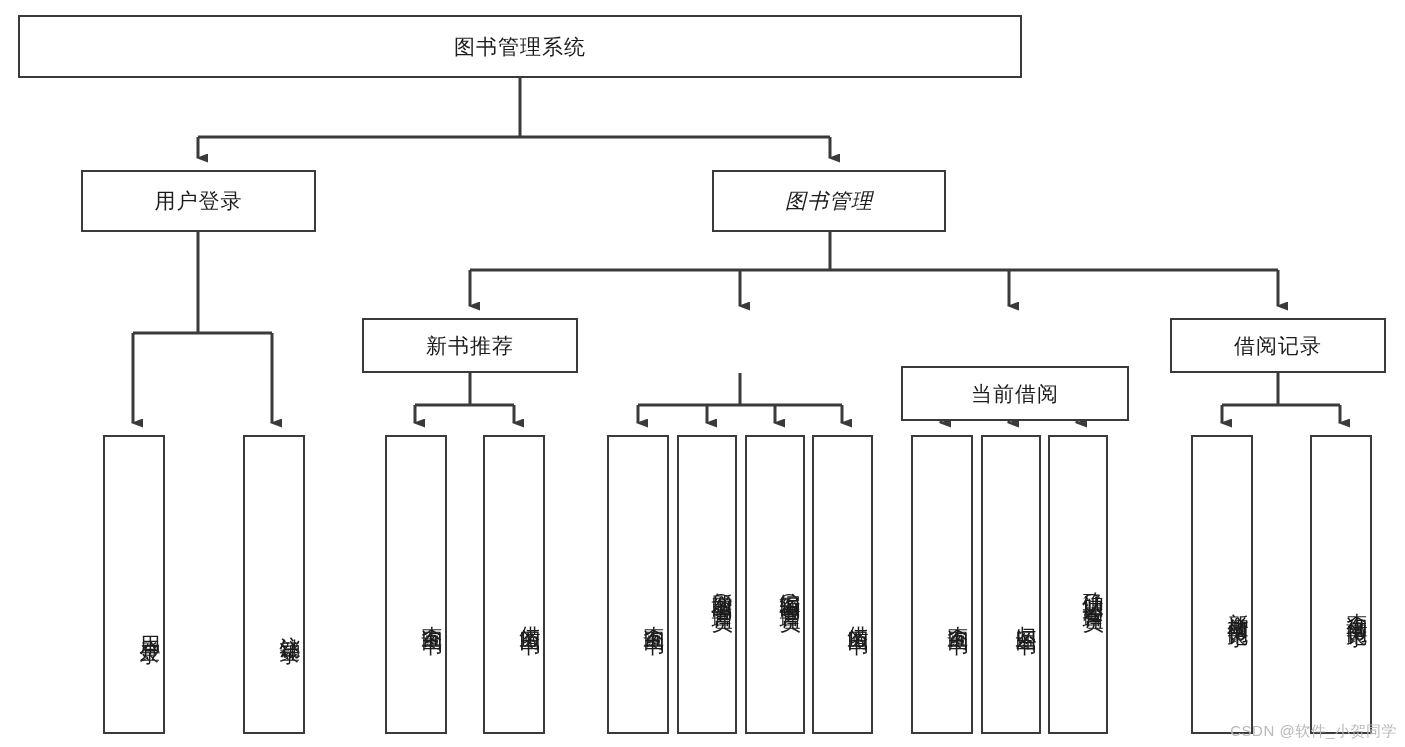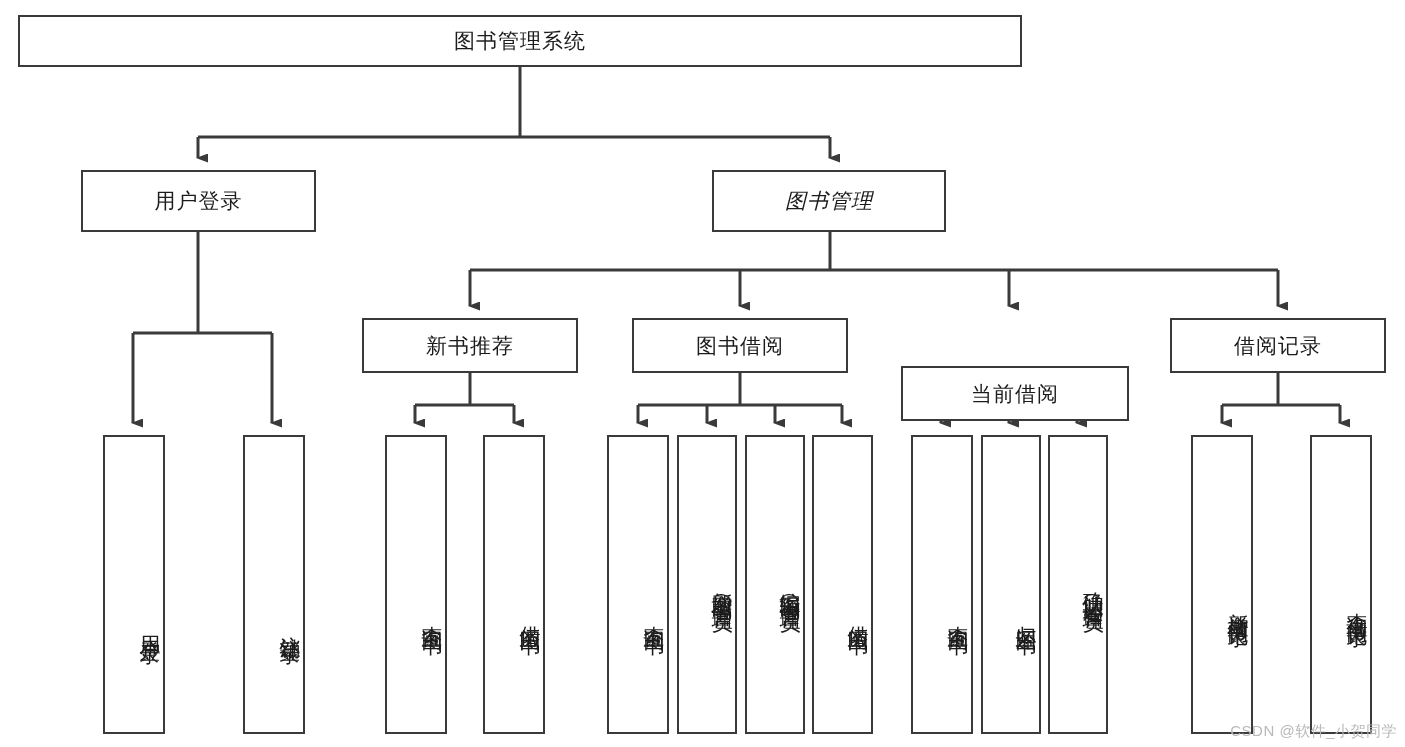--- a/index.html
+++ b/index.html
@@ -111,36 +111,33 @@
       <path d="M1009,405 L1009,423" marker-end="url(#arrow)"></path>
       <path d="M1077,405 L1077,423" marker-end="url(#arrow)"></path>
 
       <path d="M1278,373 L1278,405"></path>
       <path d="M1222,405 L1340,405"></path>
       <path d="M1222,405 L1222,423" marker-end="url(#arrow)"></path>
       <path d="M1340,405 L1340,423" marker-end="url(#arrow)"></path>
     </g>
   </svg>
 
-  <div class="node horiz" style="left:18px; top:15px; width:1004px; height:52px;">
+  <div class="node horiz" style="left:18px; top:15px; width:1004px; height:63px;">
     <span>图书管理系统</span>
   </div>
 
   <div class="node horiz" style="left:81px; top:170px; width:235px; height:62px;">
     <span>用户登录</span>
   </div>
   <div class="node horiz" style="left:712px; top:170px; width:234px; height:62px;font-style:italic;">
     <span>图书管理</span>
   </div>
 
   <div class="node horiz" style="left:362px; top:318px; width:216px; height:55px;align-items:center;">
     <span>新书推荐</span>
-  </div>
-  <div class="node horiz" style="left:632px; top:318px; width:216px; height:55px;">
-    <span>图书借阅</span>
   </div>
   <div class="node horiz" style="left:901px; top:318px; width:228px; height:55px;margin-top:48px;">
     <span>当前借阅</span>
   </div>
   <div class="node horiz" style="left:1170px; top:318px; width:216px; height:55px;">
     <span>借阅记录</span>
   </div>
 
   <div class="node vert" style="left:103px; top:435px; width:62px; height:299px; padding-top:80px;">
     <span>用户登录</span>

